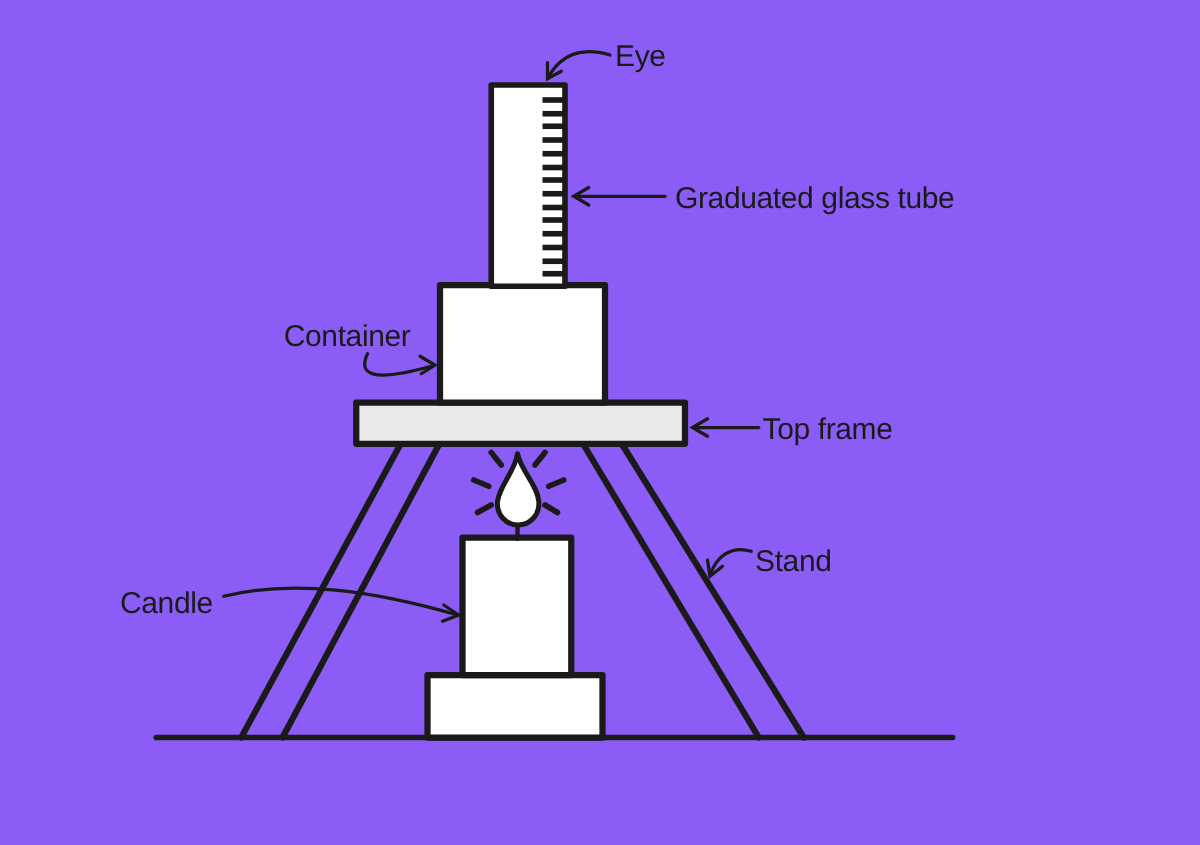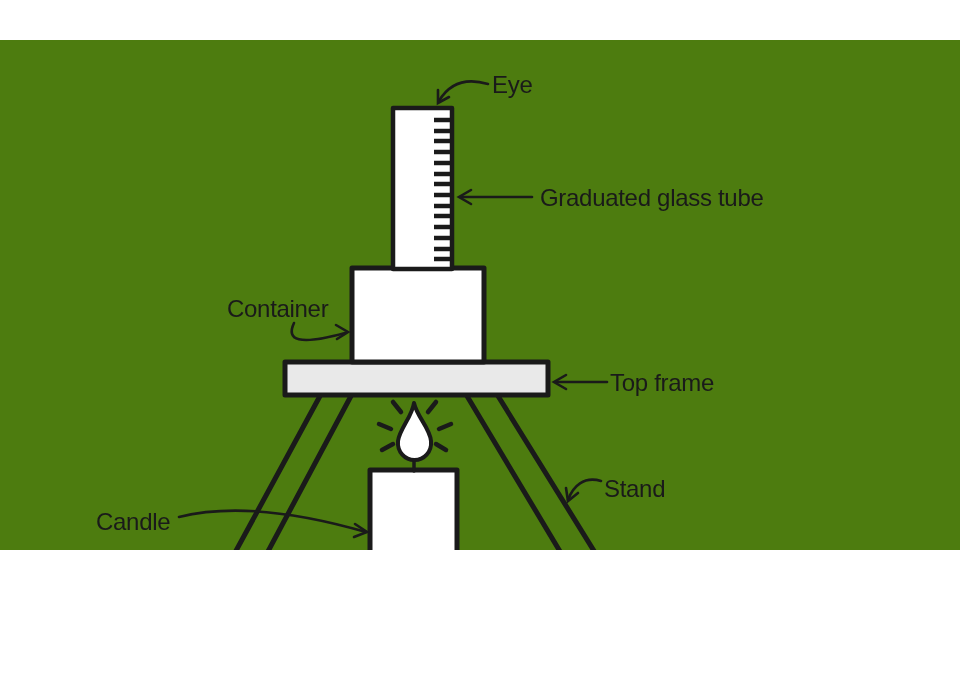--- a/index.html
+++ b/index.html
@@ -1,16 +1,16 @@
 <!DOCTYPE html>
 <html><head>
 <meta charset="utf-8">
 <style>
   html,body{margin:0;padding:0;background:#ffffff;}
-  .stage{position:relative;width:960px;height:510px;background:#4d7c0f;overflow:hidden;margin-top:40px;}
+  .stage{position:relative;width:960px;height:676px;background:#8b5cf6;overflow:hidden;}
   svg{position:absolute;inset:0;}
   .lbl{font-family:"Liberation Sans","DejaVu Sans",sans-serif;font-size:24px;fill:#1a1a1a;letter-spacing:-0.3px;}
   .shape{stroke:#1a1a1a;fill:#ffffff;stroke-linejoin:round;}
   .thin{stroke:#1a1a1a;fill:none;stroke-linecap:round;}
 </style>
 </head>
 <body>
 
 <div class="stage">
 <svg viewBox="0 0 960 676" width="960" height="676">

